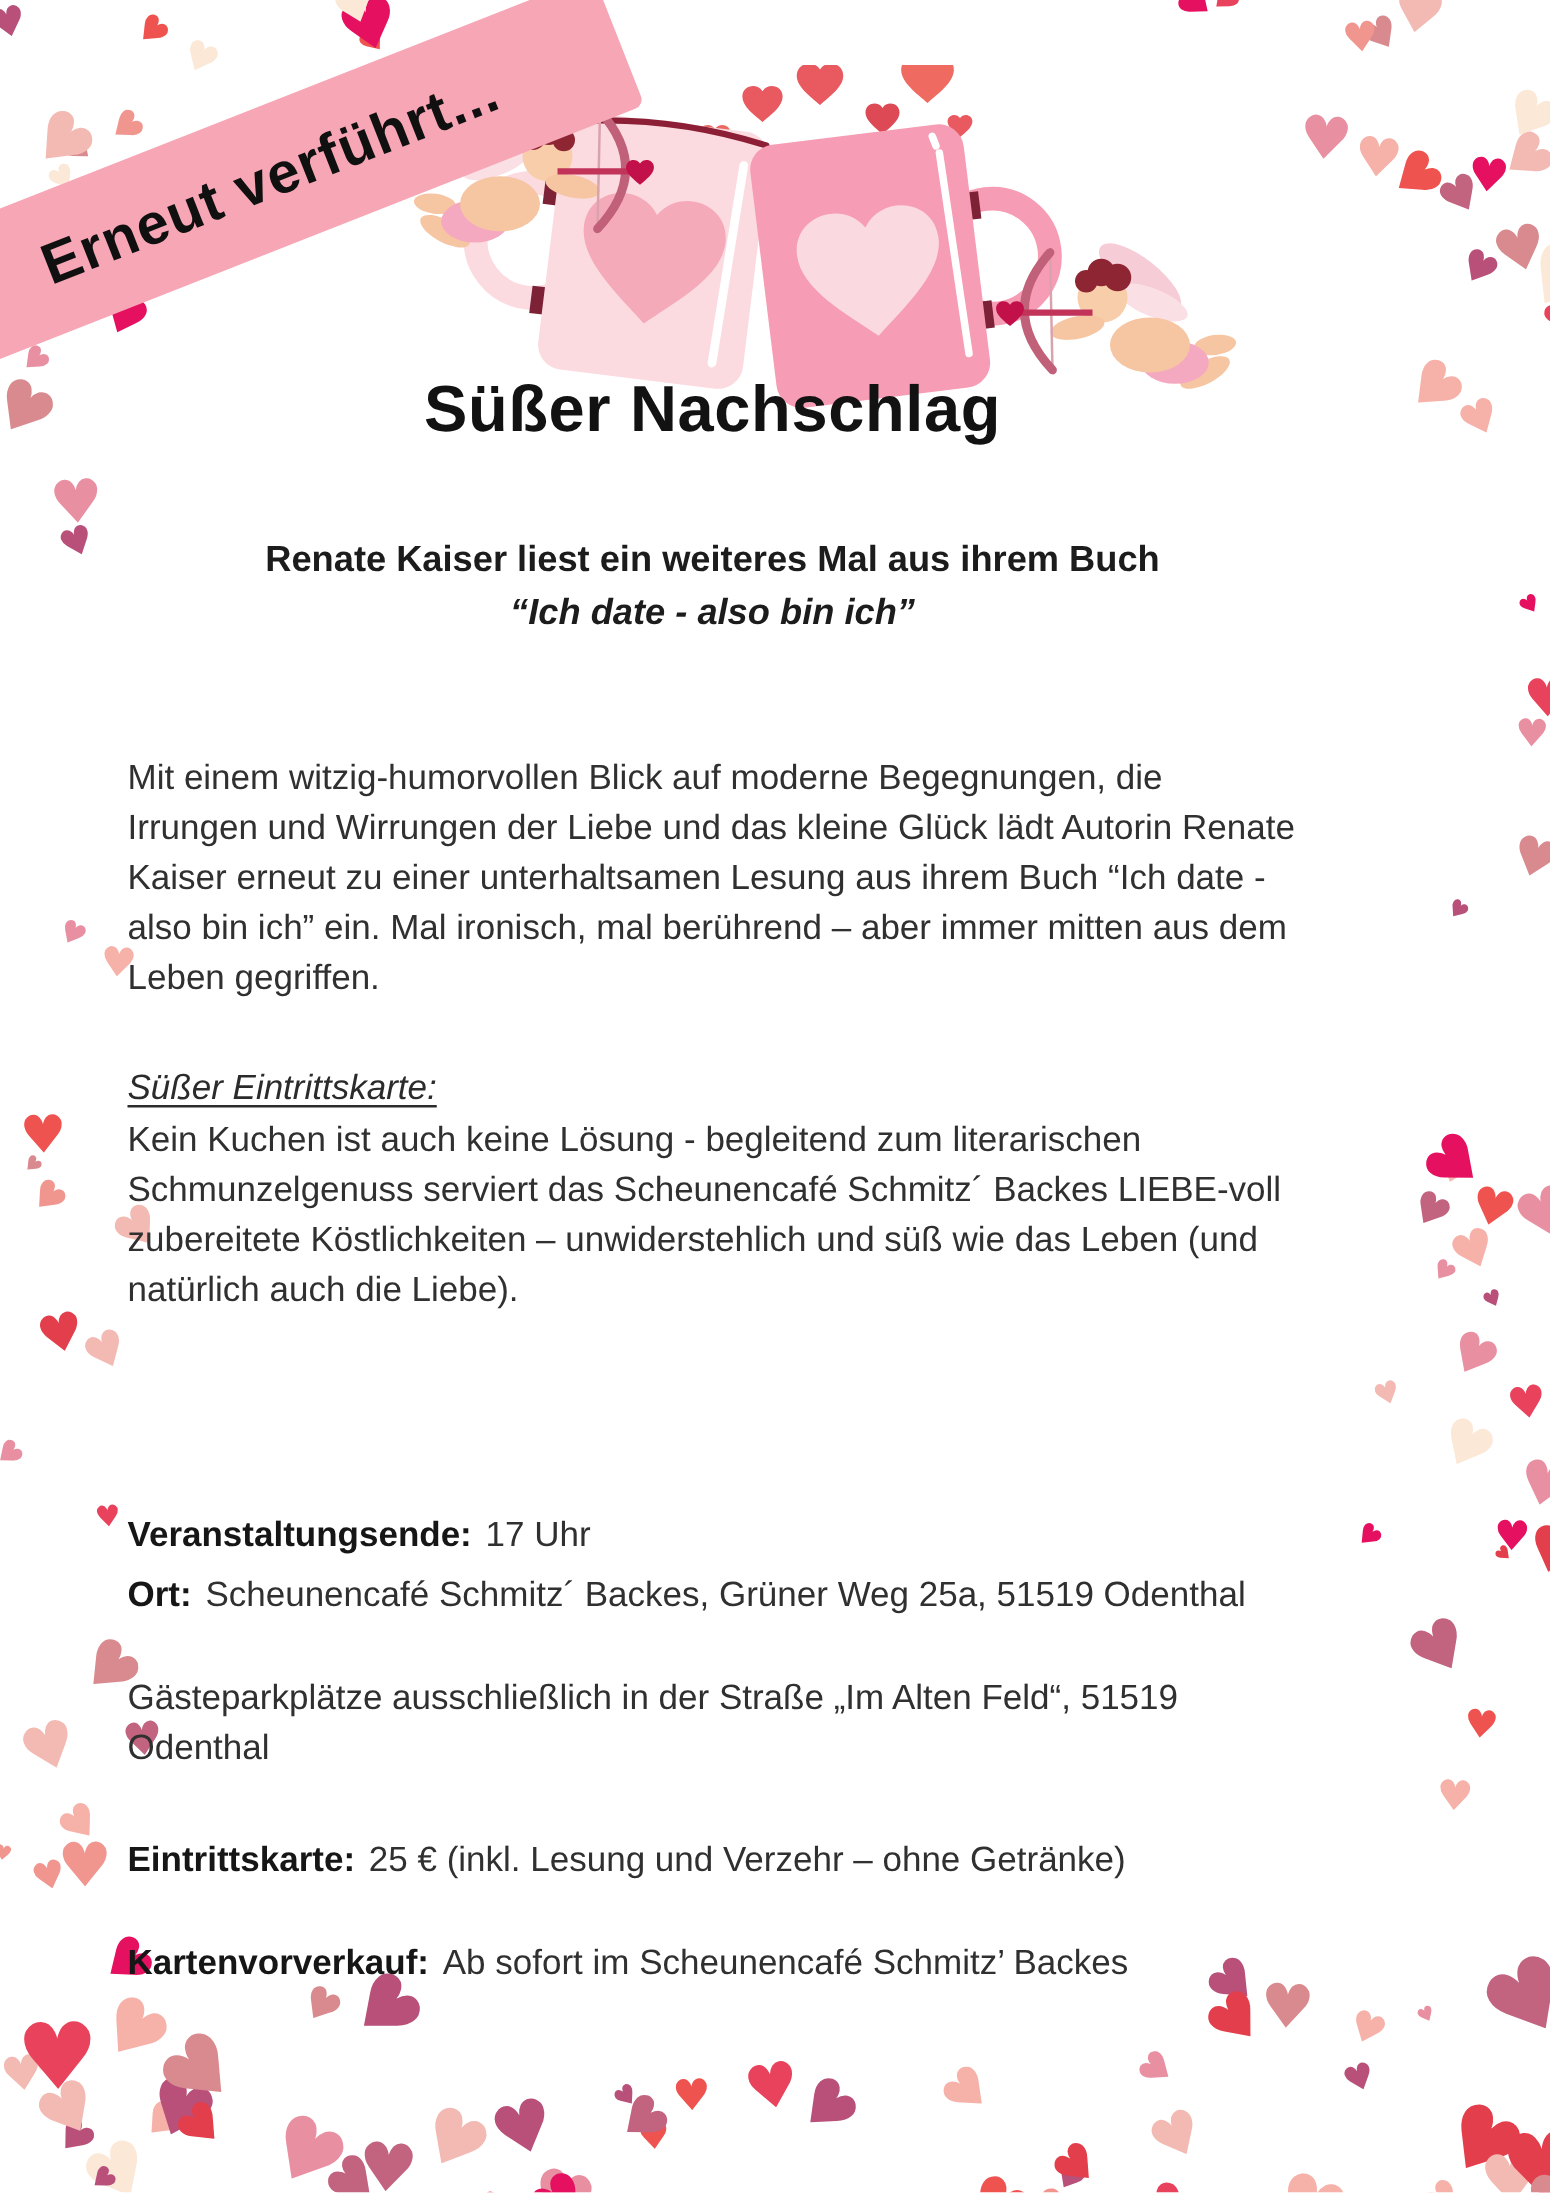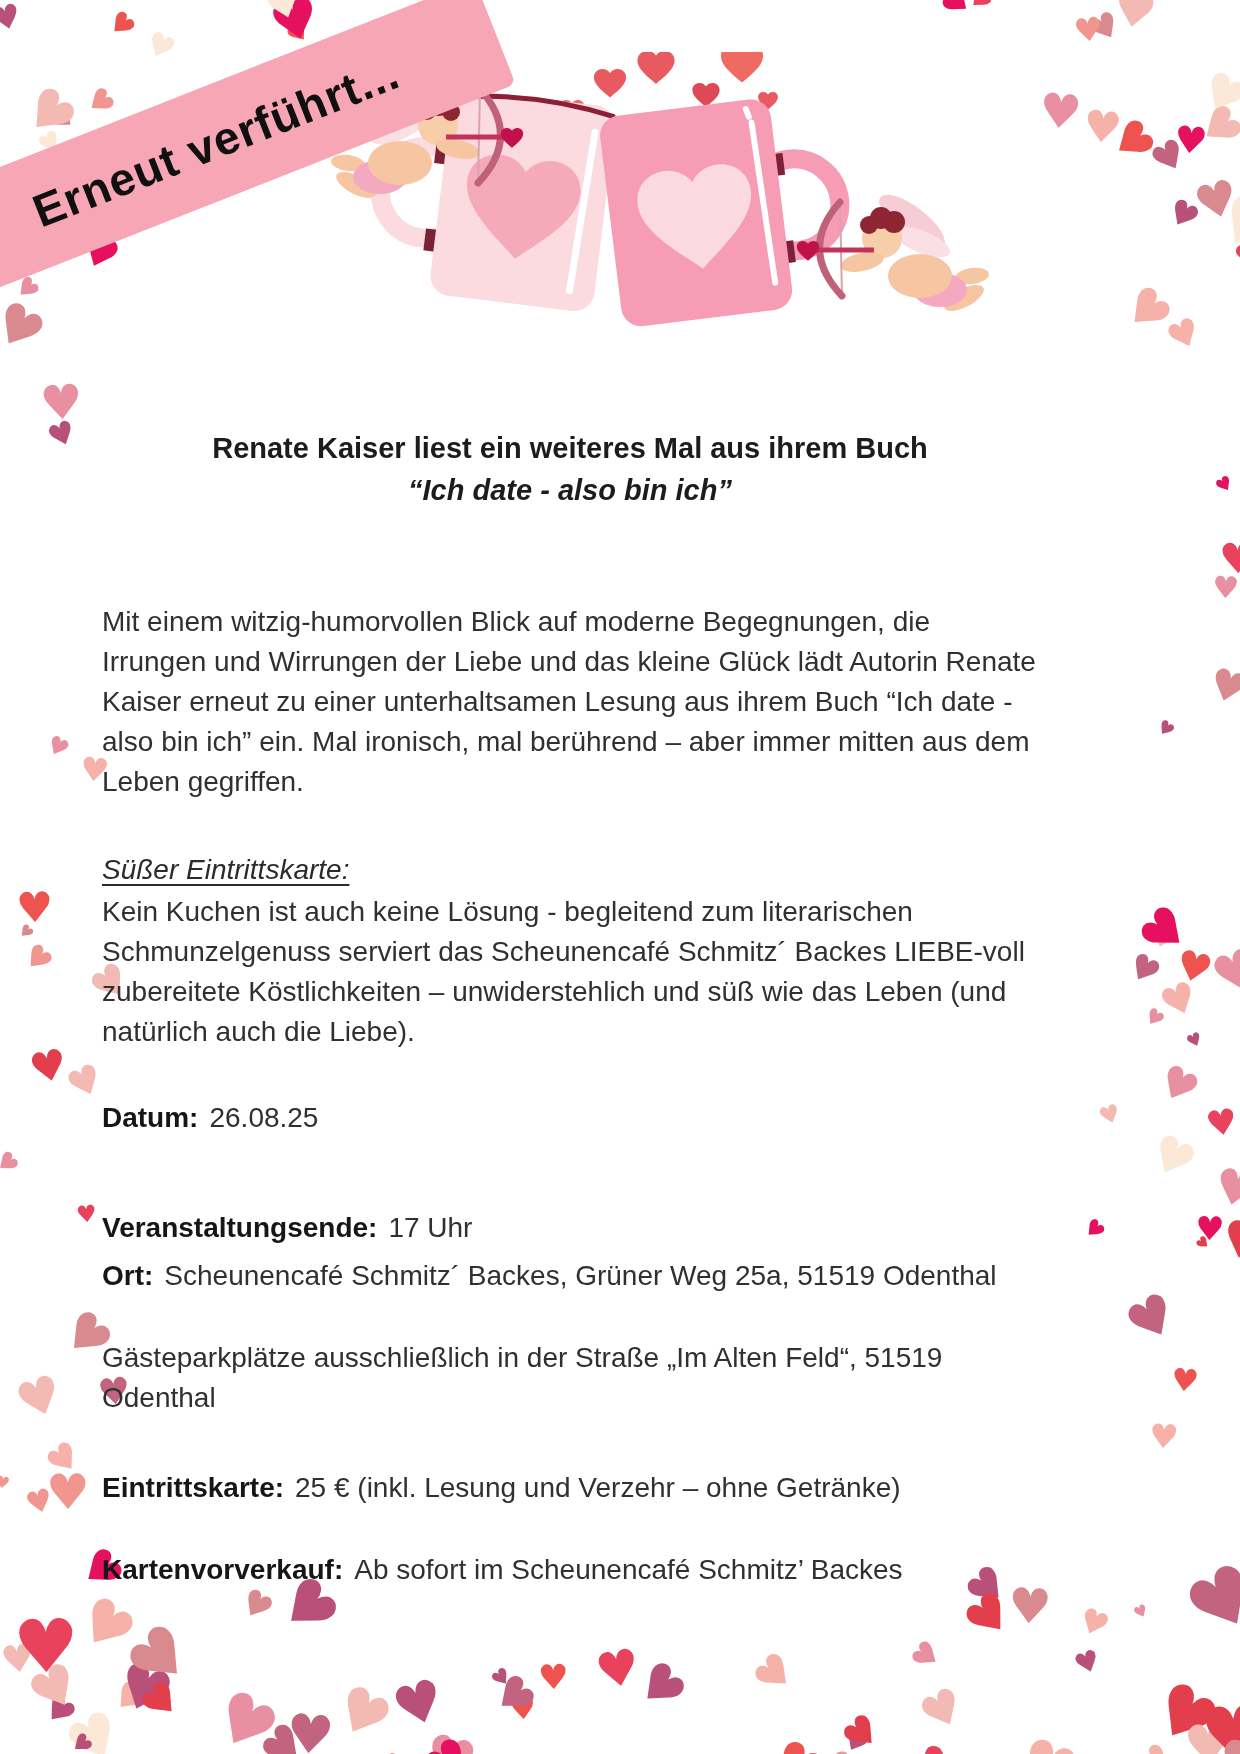--- a/index.html
+++ b/index.html
@@ -264,36 +264,36 @@
       <circle cx="119" cy="48" r="11" fill="#8e2532"></circle>
       <circle cx="131" cy="55" r="9" fill="#8e2532"></circle>
       <ellipse cx="138" cy="92" rx="22" ry="9" fill="#f6c5a2" transform="rotate(12 138 92)"></ellipse>
       <line x1="160" y1="32" x2="158" y2="126" stroke="#d9a3ae" stroke-width="2"></line>
       <path d="M160,32 Q202,79 158,126" stroke="#c06179" stroke-width="7" fill="none" stroke-linecap="round"></path>
       <line x1="126" y1="80" x2="184" y2="80" stroke="#c2335a" stroke-width="5"></line>
       <path d="M0,-0.35 C0.18,-0.62 0.62,-0.52 0.62,-0.18 C0.62,0.12 0.25,0.38 0,0.6 C-0.25,0.38 -0.62,0.12 -0.62,-0.18 C-0.62,-0.52 -0.18,-0.62 0,-0.35 Z" transform="translate(192,80) scale(18)" fill="#c2114a"></path>
     </g>
   </svg>
 
+  <div class="line center" style="top:298px">
+    <span class="title">Süßer Nachschlag</span>
+  </div>
 
   <div class="line center" style="top:428px">
     <span class="sub1">Renate Kaiser liest ein weiteres Mal aus ihrem Buch</span>
   </div>
   <div class="line center" style="top:470px">
     <span class="sub2">“Ich date - also bin ich”</span>
   </div>
 
   <div class="line" style="top:602px">Mit einem witzig-humorvollen Blick auf moderne Begegnungen, die Irrungen und Wirrungen der Liebe und das kleine Glück lädt Autorin Renate Kaiser erneut zu einer unterhaltsamen Lesung aus ihrem Buch “Ich date - also bin ich” ein. Mal ironisch, mal berührend – aber immer mitten aus dem Leben gegriffen.</div>
 
   <div class="line heading" style="top:850px">Süßer Eintrittskarte:</div>
   <div class="line" style="top:892px">Kein Kuchen ist auch keine Lösung - begleitend zum literarischen Schmunzelgenuss serviert das Scheunencafé Schmitz´ Backes LIEBE-voll zubereitete Köstlichkeiten – unwiderstehlich und süß wie das Leben (und natürlich auch die Liebe).</div>
 
-  <div class="line nowrap" style="top:1098px">
-    <span class="b">Datum:</span><span>26.08.25</span>
-  </div>
   <div class="line nowrap" style="top:1208px">
     <span class="b">Veranstaltungsende:</span><span>17 Uhr</span>
   </div>
 
   <div class="line nowrap" style="top:1256px">
     <span class="b">Ort:</span><span>Scheunencafé Schmitz´ Backes, Grüner Weg 25a, 51519 Odenthal</span>
   </div>
 
   <div class="line" style="top:1338px">Gästeparkplätze ausschließlich in der Straße „Im Alten Feld“, 51519 Odenthal</div>
 

